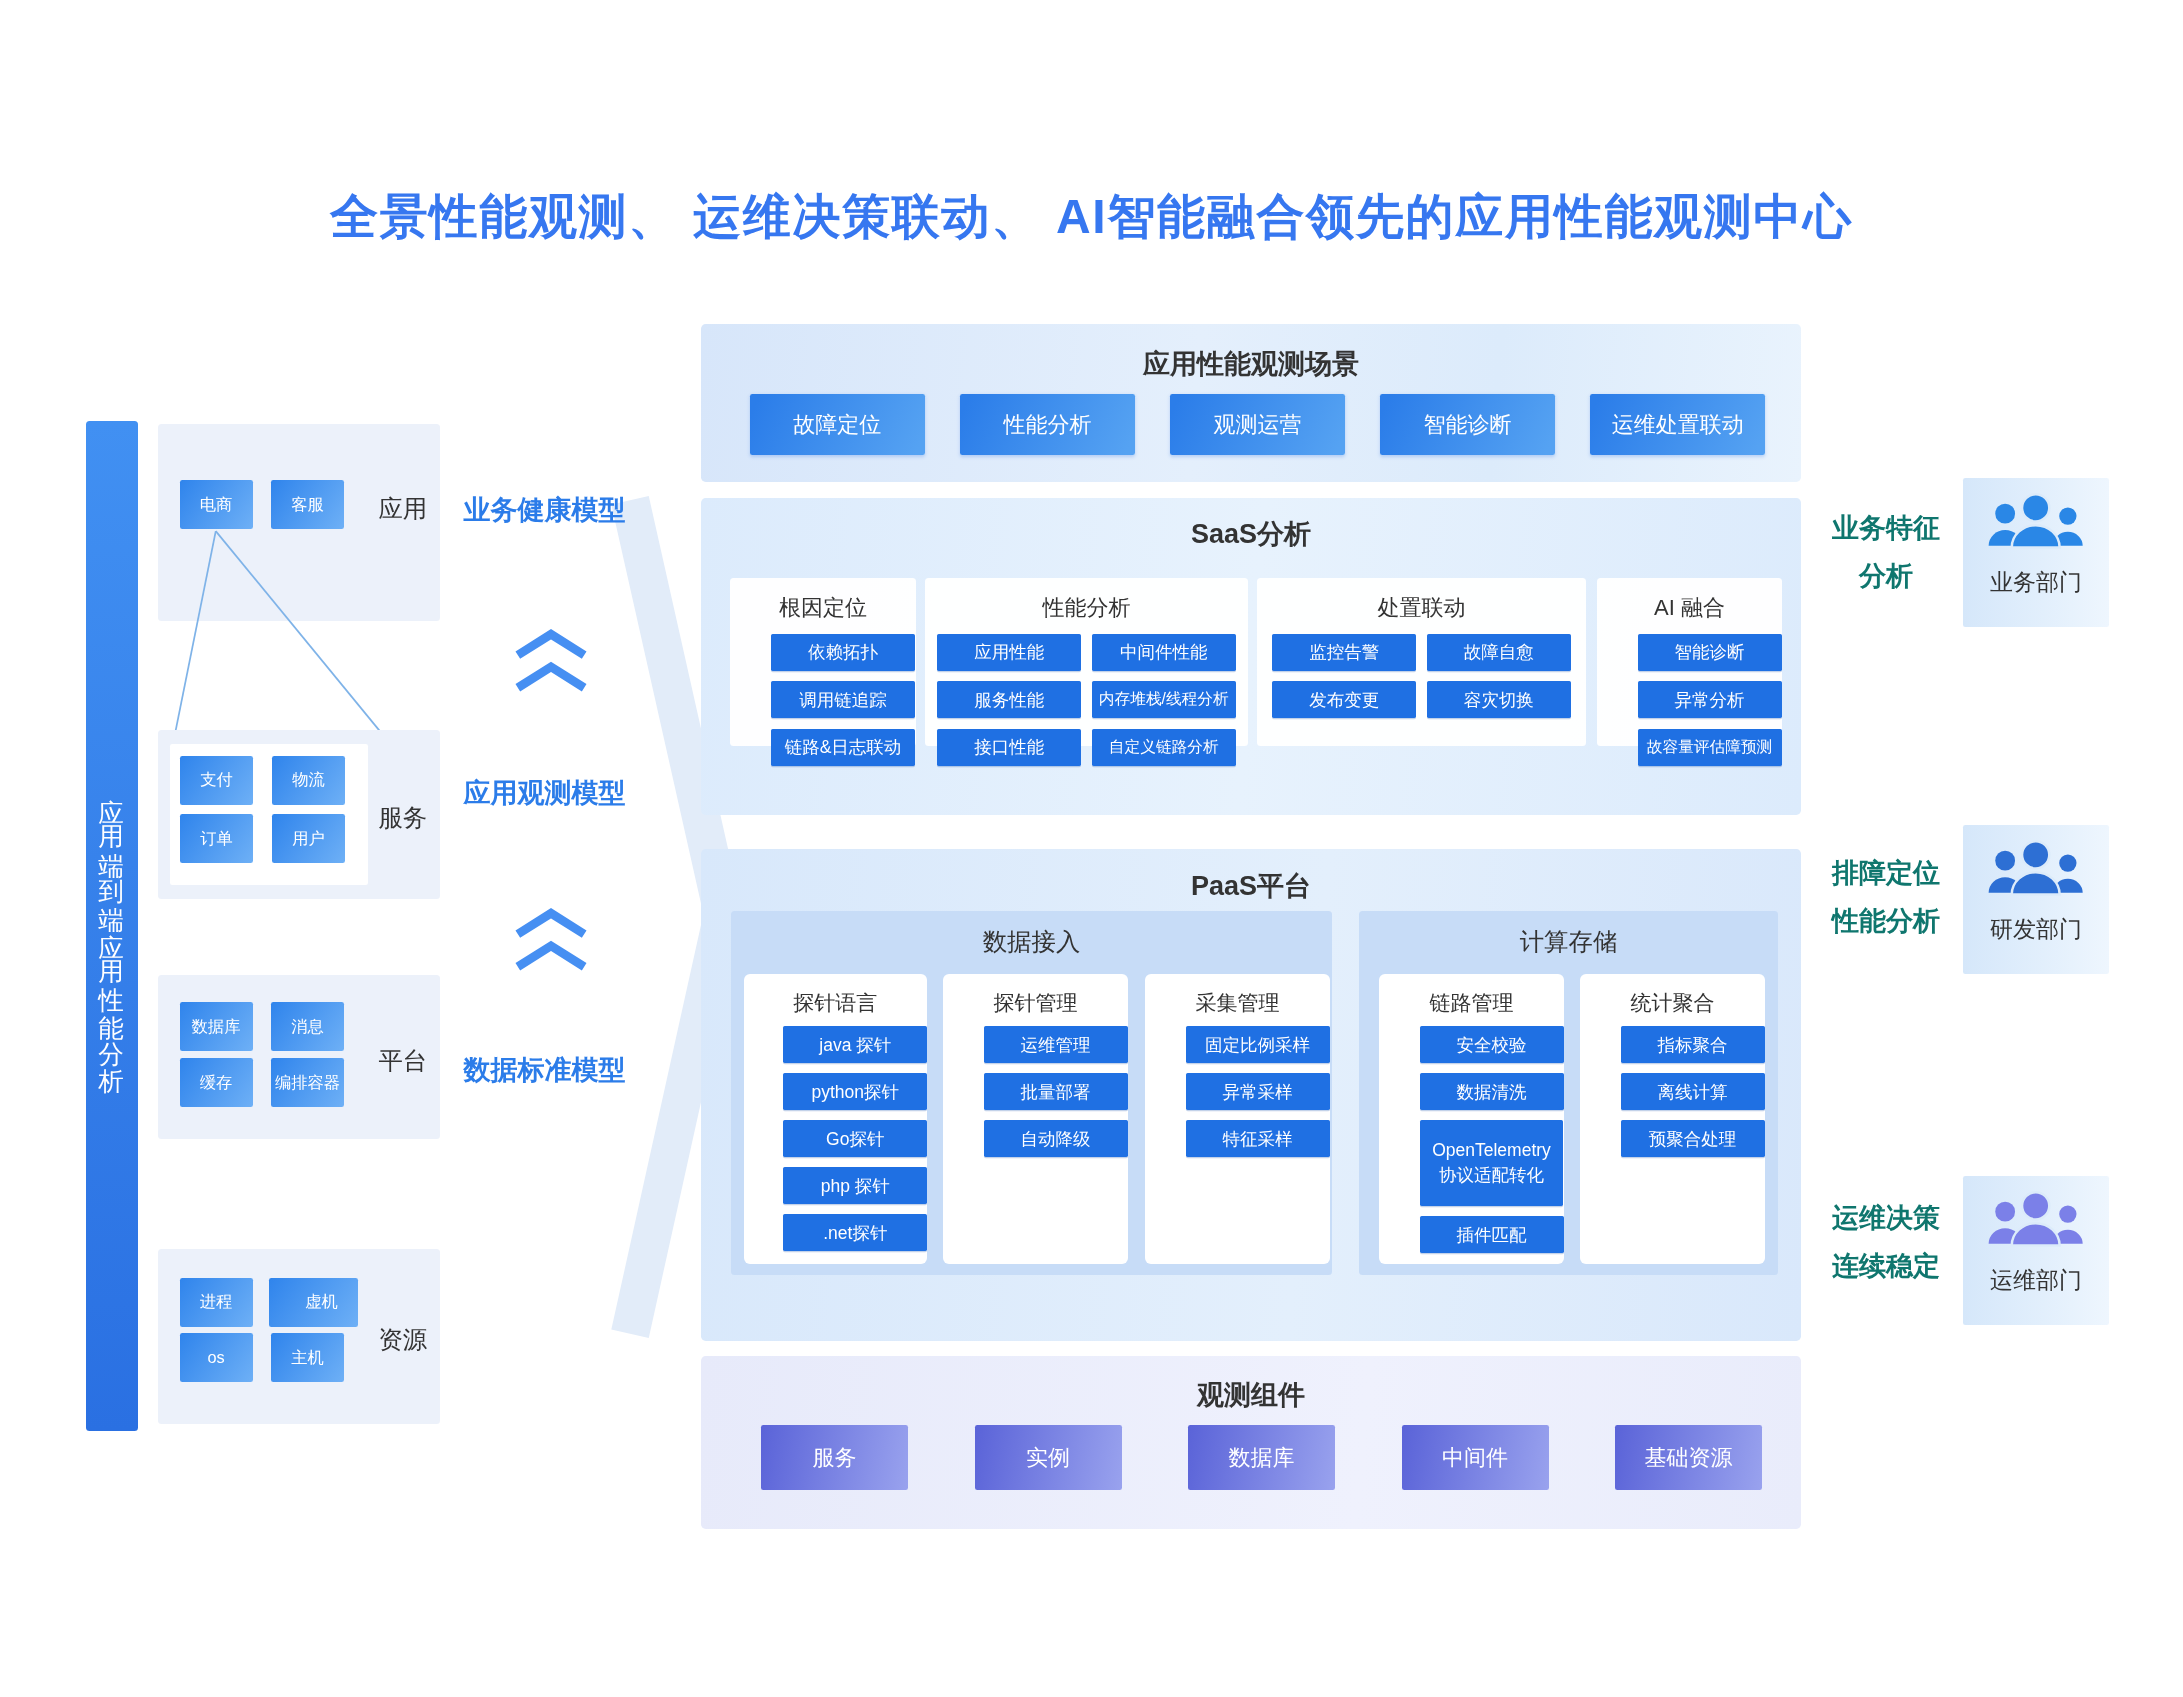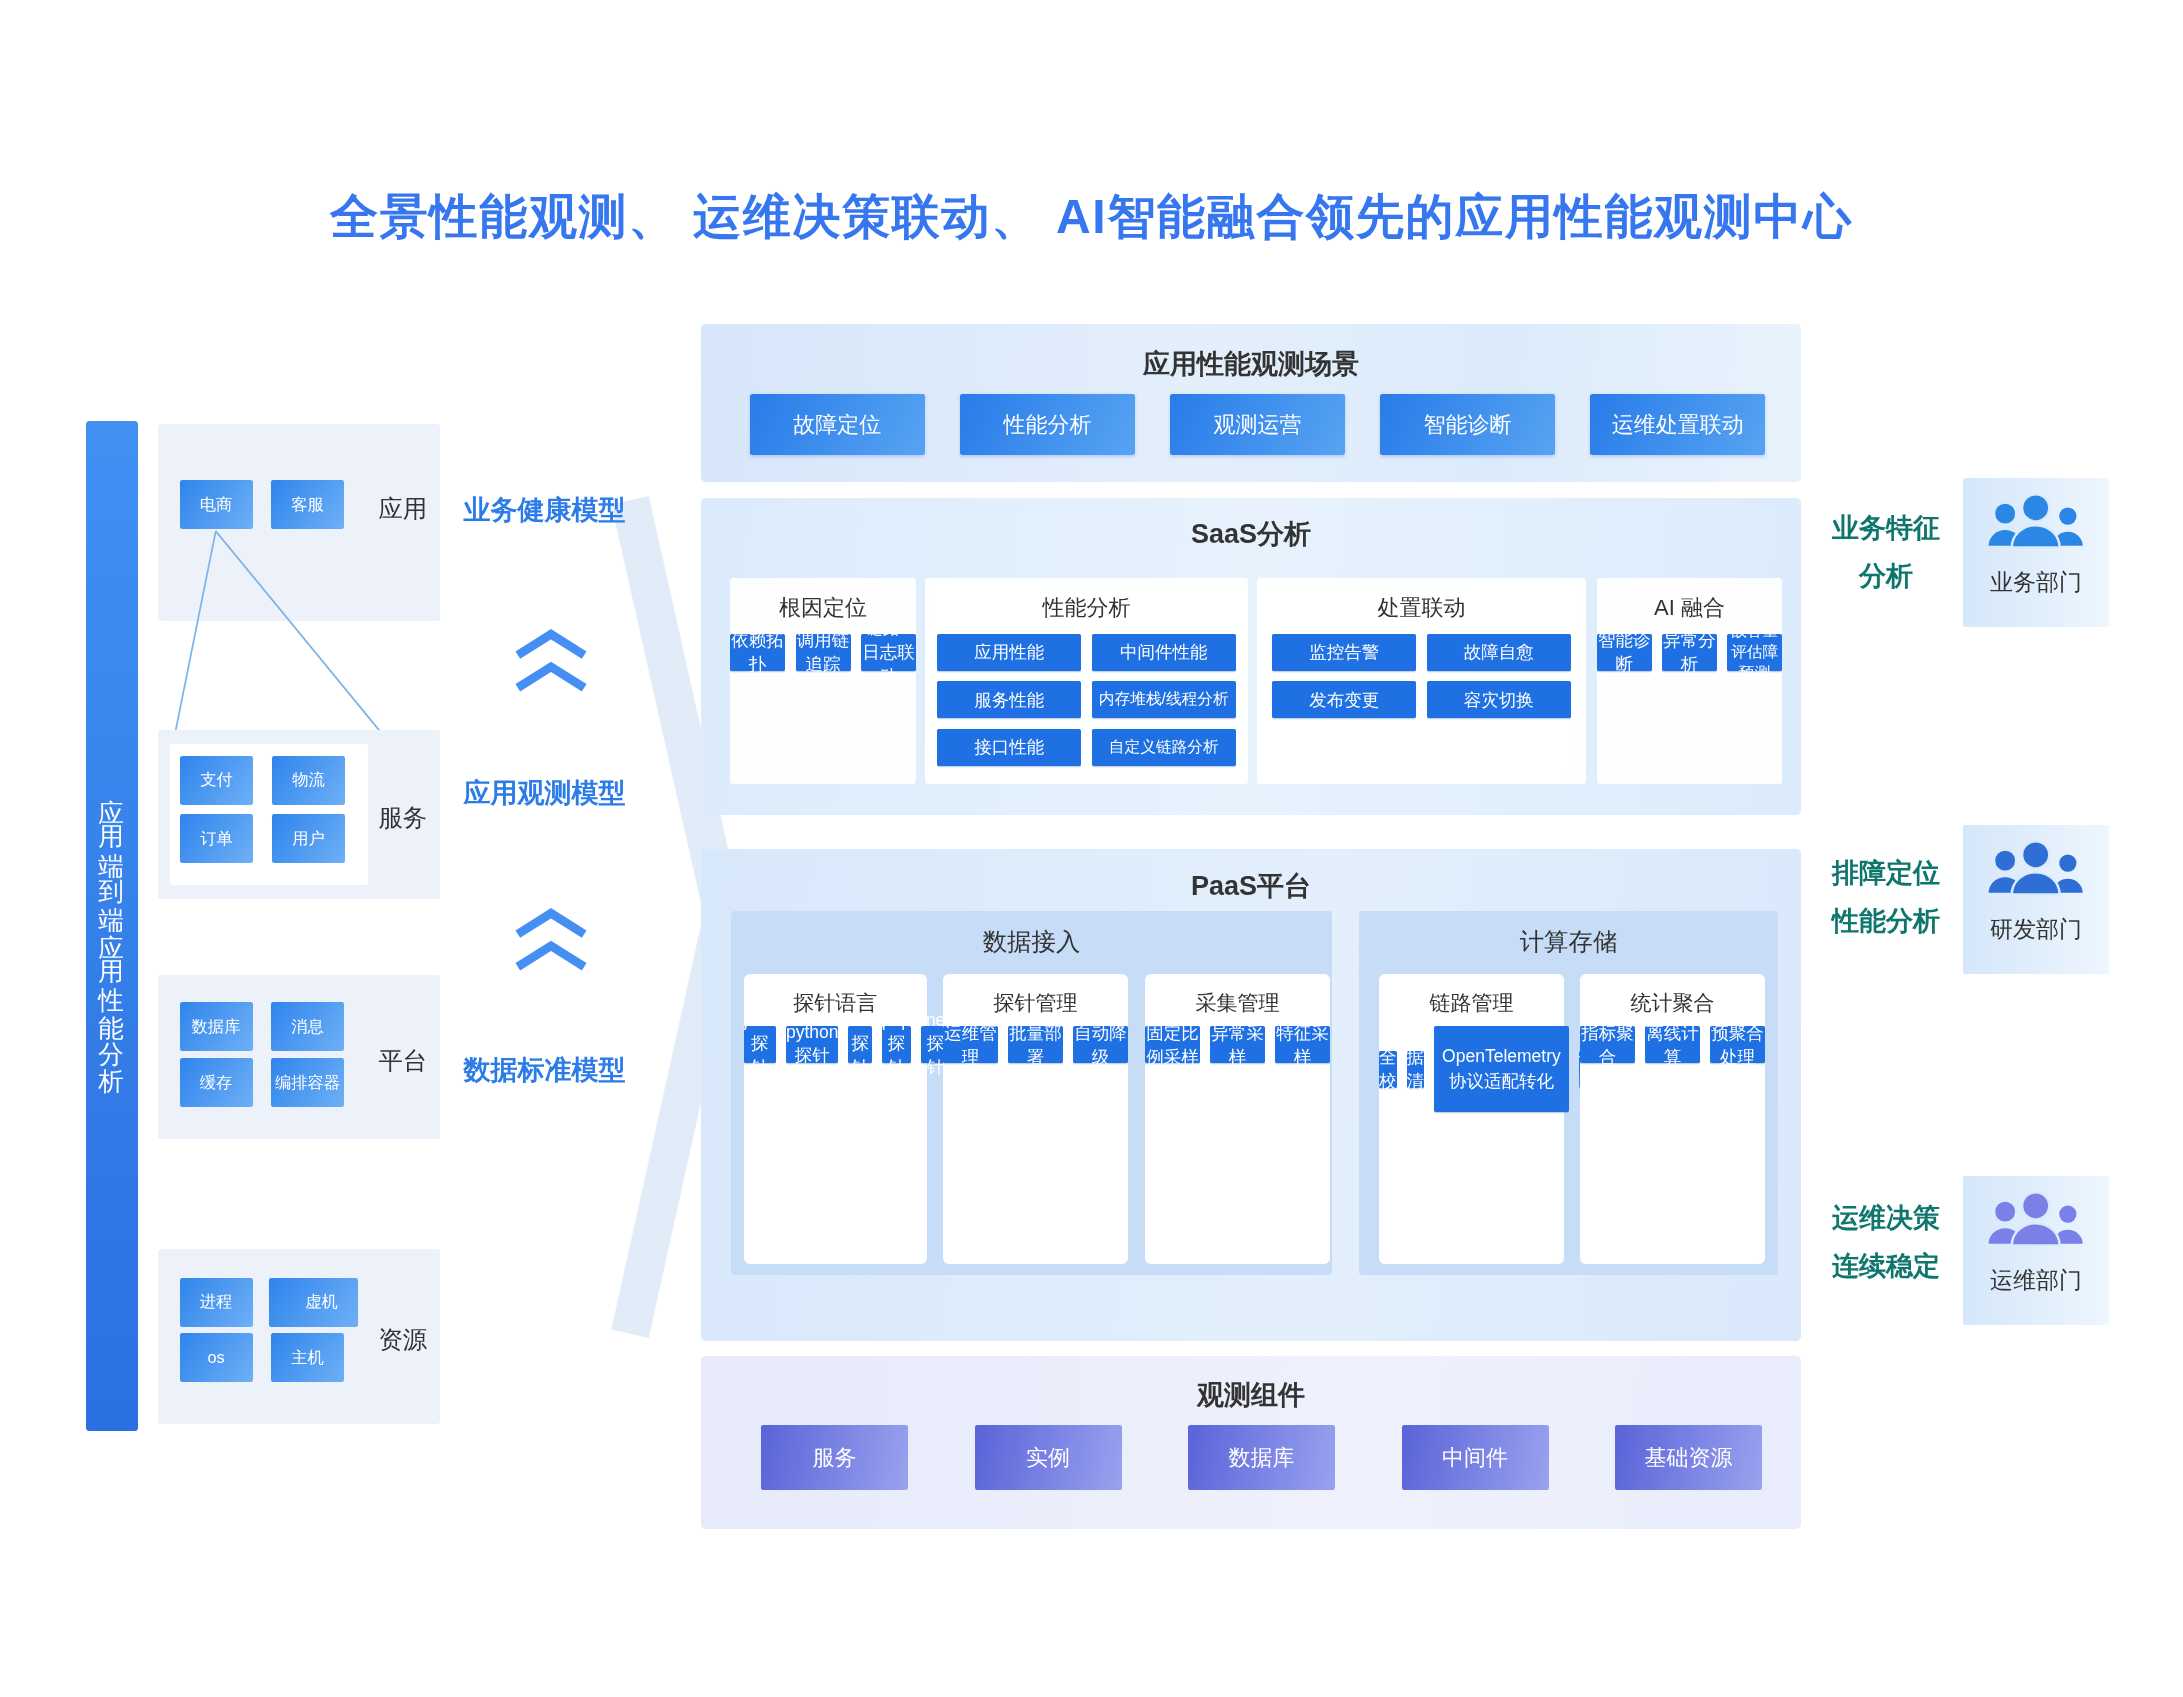--- a/index.html
+++ b/index.html
@@ -40,29 +40,29 @@
   .sec-comp{top:1356px;height:173px;
     background:linear-gradient(95deg,#e7eafa,#eff1fd 60%,#e9ecfb);}
   
   .scene-row{position:absolute;left:49px;right:36px;top:70px;height:61px;
     display:flex;justify-content:space-between;}
   .scene-btn{min-width:149px;height:61px;padding:0 12.8px;border-radius:2.3px;
     background:linear-gradient(115deg,#2b7de9 5%,#55a2f2 95%);
     color:#fff;font-size:22px;display:flex;align-items:center;justify-content:center;
     box-shadow:0 1.7px 3.5px rgba(42,112,226,.25);}
   
-  .panel{position:absolute;top:80px;height:206px;background:rgba(255,255,255,.95);
+  .panel{position:absolute;top:80px;height:168px;background:rgba(255,255,255,.95);
     border-radius:3.5px;}
   .panel-title{text-align:center;margin-top:15px;font-size:22px;color:#333;font-weight:500;}
   .pill{background:#1f70e3;color:#fff;font-size:17.5px;border-radius:1.7px;
     width:144px;height:37px;display:flex;align-items:center;justify-content:center;
     text-align:center;box-shadow:0 1.2px 0 rgba(16,77,166,.25);}
   .pill.small{font-size:15.7px;}
   .pill.tall{height:86px;padding:0 8.1px;width:127px;font-size:17.5px;line-height:25.6px;}
-  .pills-col{display:flex;flex-direction:row;align-items:center;gap:10.5px;margin-top:10.5px;}
+  .pills-col{display:flex;flex-direction:column;align-items:center;gap:10.5px;margin-top:10.5px;padding-left:40px;}
   .pills-grid{display:grid;grid-template-columns:144px 144px;column-gap:10.5px;row-gap:10.5px;
     justify-content:center;margin-top:10.5px;}
   
   .paas-panel{position:absolute;top:62px;height:364px;background:#c7dcf7;border-radius:3.5px;}
   .paas-panel-title{text-align:center;margin-top:15px;font-size:24.4px;color:#333;font-weight:500;}
   .paas-col{position:absolute;top:63px;height:290px;background:#fff;border-radius:6px;}
   .paas-col-title{text-align:center;margin-top:15px;font-size:21px;color:#333;font-weight:500;}
   
   .comp-row{position:absolute;left:60px;right:39px;top:69px;height:65px;
     display:flex;justify-content:space-between;}

